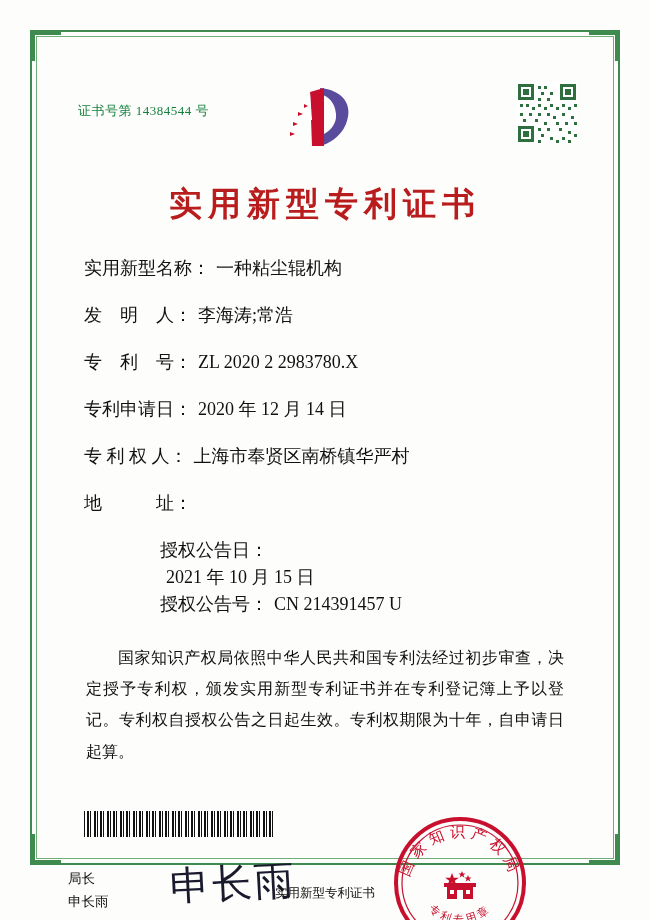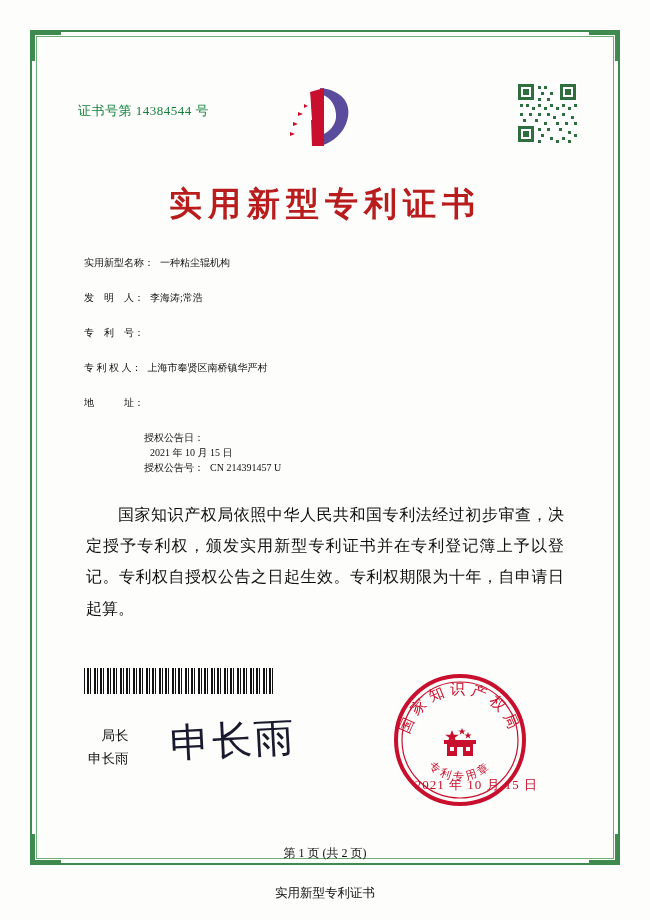--- a/index.html
+++ b/index.html
@@ -99,38 +99,38 @@
     font-family: "Liberation Serif", "DejaVu Serif", serif;
   }
 
   
   .fields {
     margin: 0 24px;
   }
   .field-row {
     display: flex;
     align-items: baseline;
-    font-size: 10px;
+    font-size: 18px;
     margin-bottom: 20px;
     line-height: 1.5;
   }
   .field-label {
     white-space: pre;
     color: #111;
   }
   .field-value {
     color: #111;
     padding-left: 6px;
   }
   .field-row.split {
     justify-content: flex-start;
     flex-direction: column;
   }
   .field-row .second {
-    margin-left: 60px;
+    margin-left: 76px;
     display: flex;
     align-items: baseline;
   }
 
   
   .paragraphs {
     margin: 24px 26px 0 26px;
     font-size: 16px;
     line-height: 1.95;
     text-align: justify;
@@ -156,26 +156,25 @@
     background: repeating-linear-gradient(
       to right,
       #111 0px, #111 1px, #fff 1px, #fff 3px,
       #111 3px, #111 5px, #fff 5px, #fff 6px,
       #111 6px, #111 7px, #fff 7px, #fff 10px,
       #111 10px, #111 12px, #fff 12px, #fff 13px
     );
   }
   .sig-block {
     position: absolute;
-    left: 28px;
+    left: 8px;
     top: 60px;
     font-size: 13.5px;
     line-height: 1.75;
     color: #111;
-    text-align: right;
   }
   .signature {
     position: absolute;
     left: 110px;
     top: 48px;
     width: 160px;
     height: 60px;
     color: #1a1a2e;
     font-size: 40px;
     font-family: "Liberation Serif", "DejaVu Serif", serif;
@@ -316,20 +315,25 @@
       <div class="field-row">
         <span class="field-label">实用新型名称：</span>
         <span class="field-value">一种粘尘辊机构</span>
       </div>
       <div class="field-row">
         <span class="field-label">发　明　人：</span>
         <span class="field-value">李海涛;常浩</span>
       </div>
       <div class="field-row">
         <span class="field-label">专　利　号：</span>
+        <span class="field-value">ZL 2020 2 2983780.X</span>
+      </div>
+      <div class="field-row">
+        <span class="field-label">专利申请日：</span>
+        <span class="field-value">2020 年 12 月 14 日</span>
       </div>
       <div class="field-row">
         <span class="field-label">专 利 权 人：</span>
         <span class="field-value">上海市奉贤区南桥镇华严村</span>
       </div>
       <div class="field-row">
         <span class="field-label">地　　　址：</span>
       </div>
       <div class="field-row split">
         <span class="field-label">授权公告日：</span>

